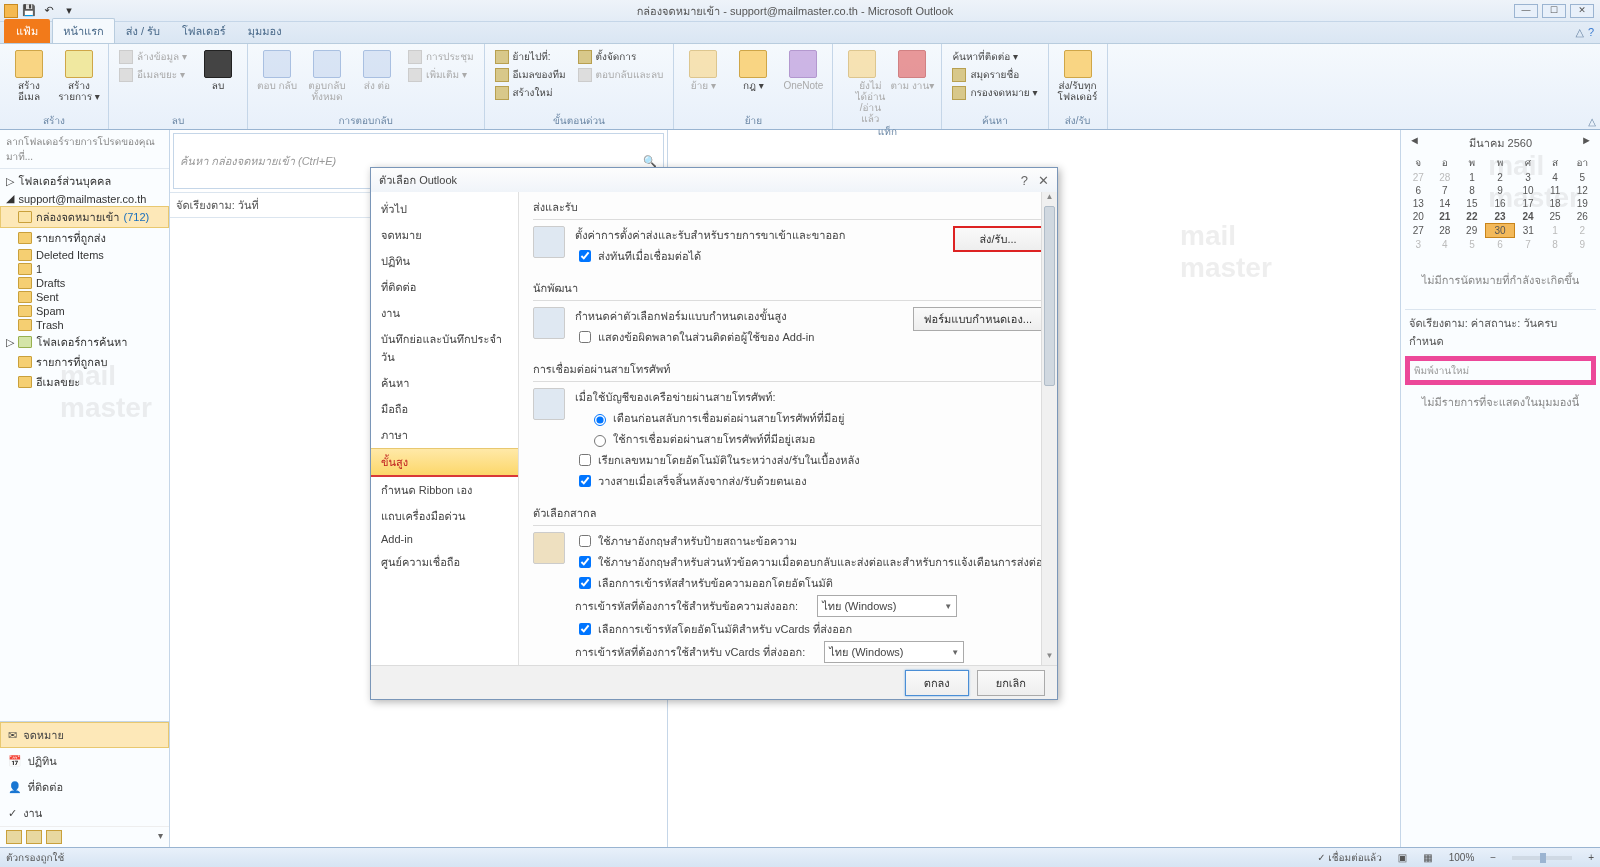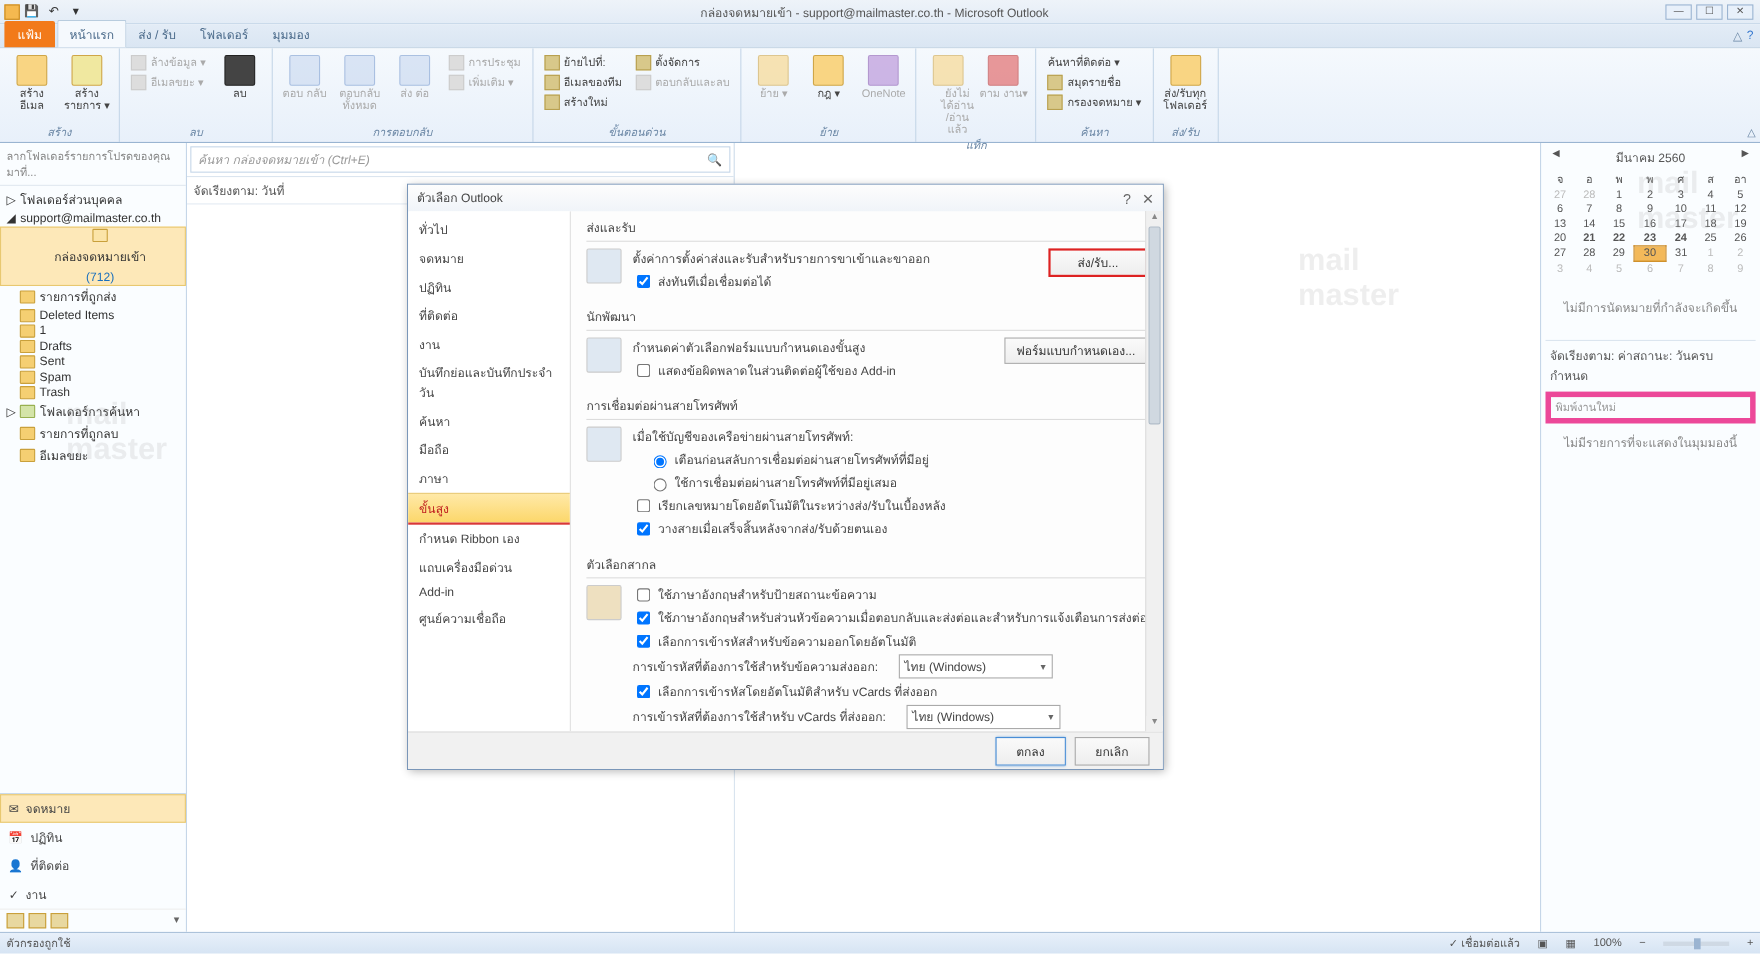--- a/index.html
+++ b/index.html
@@ -18,51 +18,51 @@
 .tabs { height: 22px; background: linear-gradient(#e3ecf6,#dae6f3); display: flex; align-items: flex-end; padding: 0 4px; border-bottom: 1px solid #b8ccde; position: relative; }
 .file-tab { background: #f27a1a; color: #fff; padding: 3px 12px; font-size: 11px; border-radius: 2px 2px 0 0; margin-right: 2px; }
 .tab { padding: 3px 10px; font-size: 11px; color: #4a6a8a; border: 1px solid transparent; border-bottom: none; }
 .tab.active { background: #f5f9fd; border-color: #b8ccde; border-radius: 2px 2px 0 0; }
 .tab-help { position: absolute; right: 6px; top: 4px; display: flex; gap: 4px; }
 
 
 .ribbon { height: 86px; background: linear-gradient(#f5f9fd,#e8f0fa); border-bottom: 1px solid #99b4d1; display: flex; position: relative; }
 .rgroup { border-right: 1px solid #c5d6e8; padding: 2px 6px 2px 6px; display: flex; flex-direction: column; }
 .rgroup-body { flex: 1; display: flex; align-items: flex-start; gap: 4px; }
-.rgroup-label { text-align: center; font-size: 10px; color: #6b87a5; height: 14px; font-style: italic; }
+.rgroup-label { text-align: center; font-size: 10px; color: #6b87a5; height: 14px; }
 .rbtn-big { display: flex; flex-direction: column; align-items: center; width: 46px; padding-top: 4px; gap: 2px; }
 .rbtn-big-icon { width: 28px; height: 28px; background: #f9d583; border: 1px solid #cfa648; border-radius: 2px; }
 .rbtn-big-label { font-size: 10px; text-align: center; line-height: 11px; color: #444; }
 .rbtn-small-col { display: flex; flex-direction: column; gap: 1px; padding-top: 2px; }
 .rbtn-small { display: flex; align-items: center; gap: 4px; padding: 1px 4px; font-size: 10px; color: #444; white-space: nowrap; }
 .rbtn-small .micon { width: 14px; height: 14px; background: #d8c88a; border: 1px solid #b8a050; }
 .rbtn-small.disabled { color: #aaa; }
 .rbtn-small.disabled .micon { background: #ddd; border-color: #ccc; }
 .ribbon-collapse { position: absolute; right: 4px; bottom: 2px; font-size: 10px; color: #6b87a5; }
 
 
 .body-row { display: flex; height: calc(867px - 22px - 22px - 86px - 20px); }
 .navpane { width: 170px; border-right: 1px solid #c5d6e8; display: flex; flex-direction: column; background: #fafdff; }
 .fav-hdr { font-size: 10px; color: #888; padding: 4px 6px; border-bottom: 1px solid #e0e8f0; }
 .tree { flex: 1; overflow: auto; padding: 2px 0; }
 .tree-item { padding: 1px 4px 1px 18px; font-size: 11px; color: #333; display: flex; align-items: center; gap: 4px; }
 .tree-item.root { padding-left: 6px; font-weight: normal; }
-.tree-item.sel { background: #fde8b8; border: 1px solid #e8c870; padding-left: 17px; flex-direction: column; }
+.tree-item.sel { background: #fde8b8; border: 1px solid #e8c870; padding-left: 17px; }
 .tree-item .count { color: #1a6fbd; }
 .ficon { width: 14px; height: 12px; background: #f5cf72; border: 1px solid #c9a03b; display: inline-block; border-radius: 1px; }
 .ficon.open { background: #fbe4a8; }
 .navbot { border-top: 1px solid #c5d6e8; }
 .navbot-item { display: flex; align-items: center; gap: 6px; padding: 4px 8px; font-size: 11px; color: #444; }
 .navbot-item.active { background: #fde8b8; border: 1px solid #e8c870; padding: 3px 7px; }
 .navbot-icons { display: flex; gap: 4px; padding: 3px 6px; border-top: 1px solid #eee; }
 .nbi { width: 16px; height: 14px; background: #e8d8a0; border: 1px solid #c9a03b; }
 
 .listpane { flex: 1; display: flex; flex-direction: column; border-right: 1px solid #c5d6e8; }
 .searchbar { display: flex; padding: 3px; border-bottom: 1px solid #dbe5ef; }
-.searchbox { flex: 1; border: 1px solid #c5d6e8; padding: 2px 6px; font-size: 11px; color: #999; background: #fff; display: flex; justify-content: space-between; align-items: center; }
+.searchbox { flex: 1; border: 1px solid #c5d6e8; padding: 18px 6px; font-size: 11px; color: #999; background: #fff; display: flex; justify-content: space-between; align-items: center; }
 .arrange { display: flex; padding: 3px 6px; border-bottom: 1px solid #dbe5ef; font-size: 11px; color: #555; justify-content: space-between; }
 
 .readpane { width: 732px; background: #fff; }
 
 .todopane { width: 200px; border-left: 1px solid #c5d6e8; padding: 4px; background: #fafdff; }
 .cal-hdr { text-align: center; font-size: 11px; color: #555; display: flex; justify-content: space-between; padding: 0 4px; }
 .caltable { width: 100%; border-collapse: collapse; font-size: 10px; color: #555; margin-top: 2px; }
 .caltable th { font-weight: normal; text-align: center; padding: 1px; }
 .caltable td { text-align: center; padding: 1px; }
 .caltable td.today { background: #f3b95a; border: 1px solid #c8841a; }

